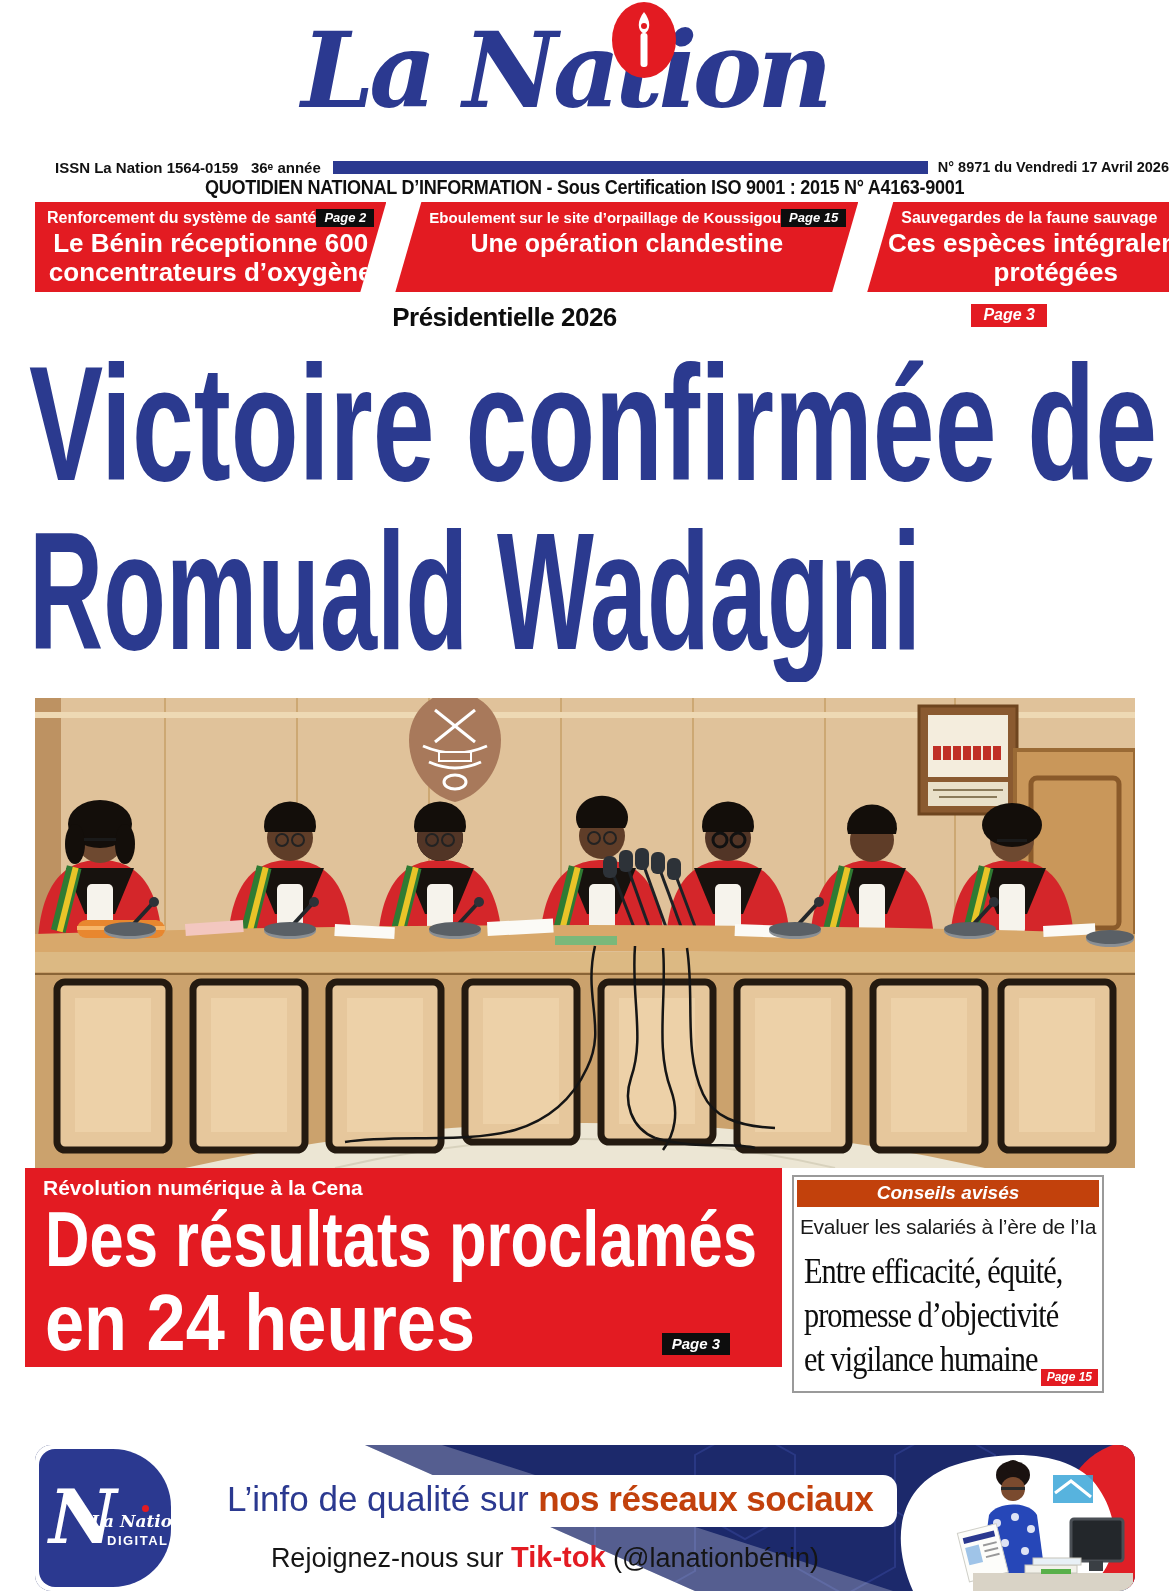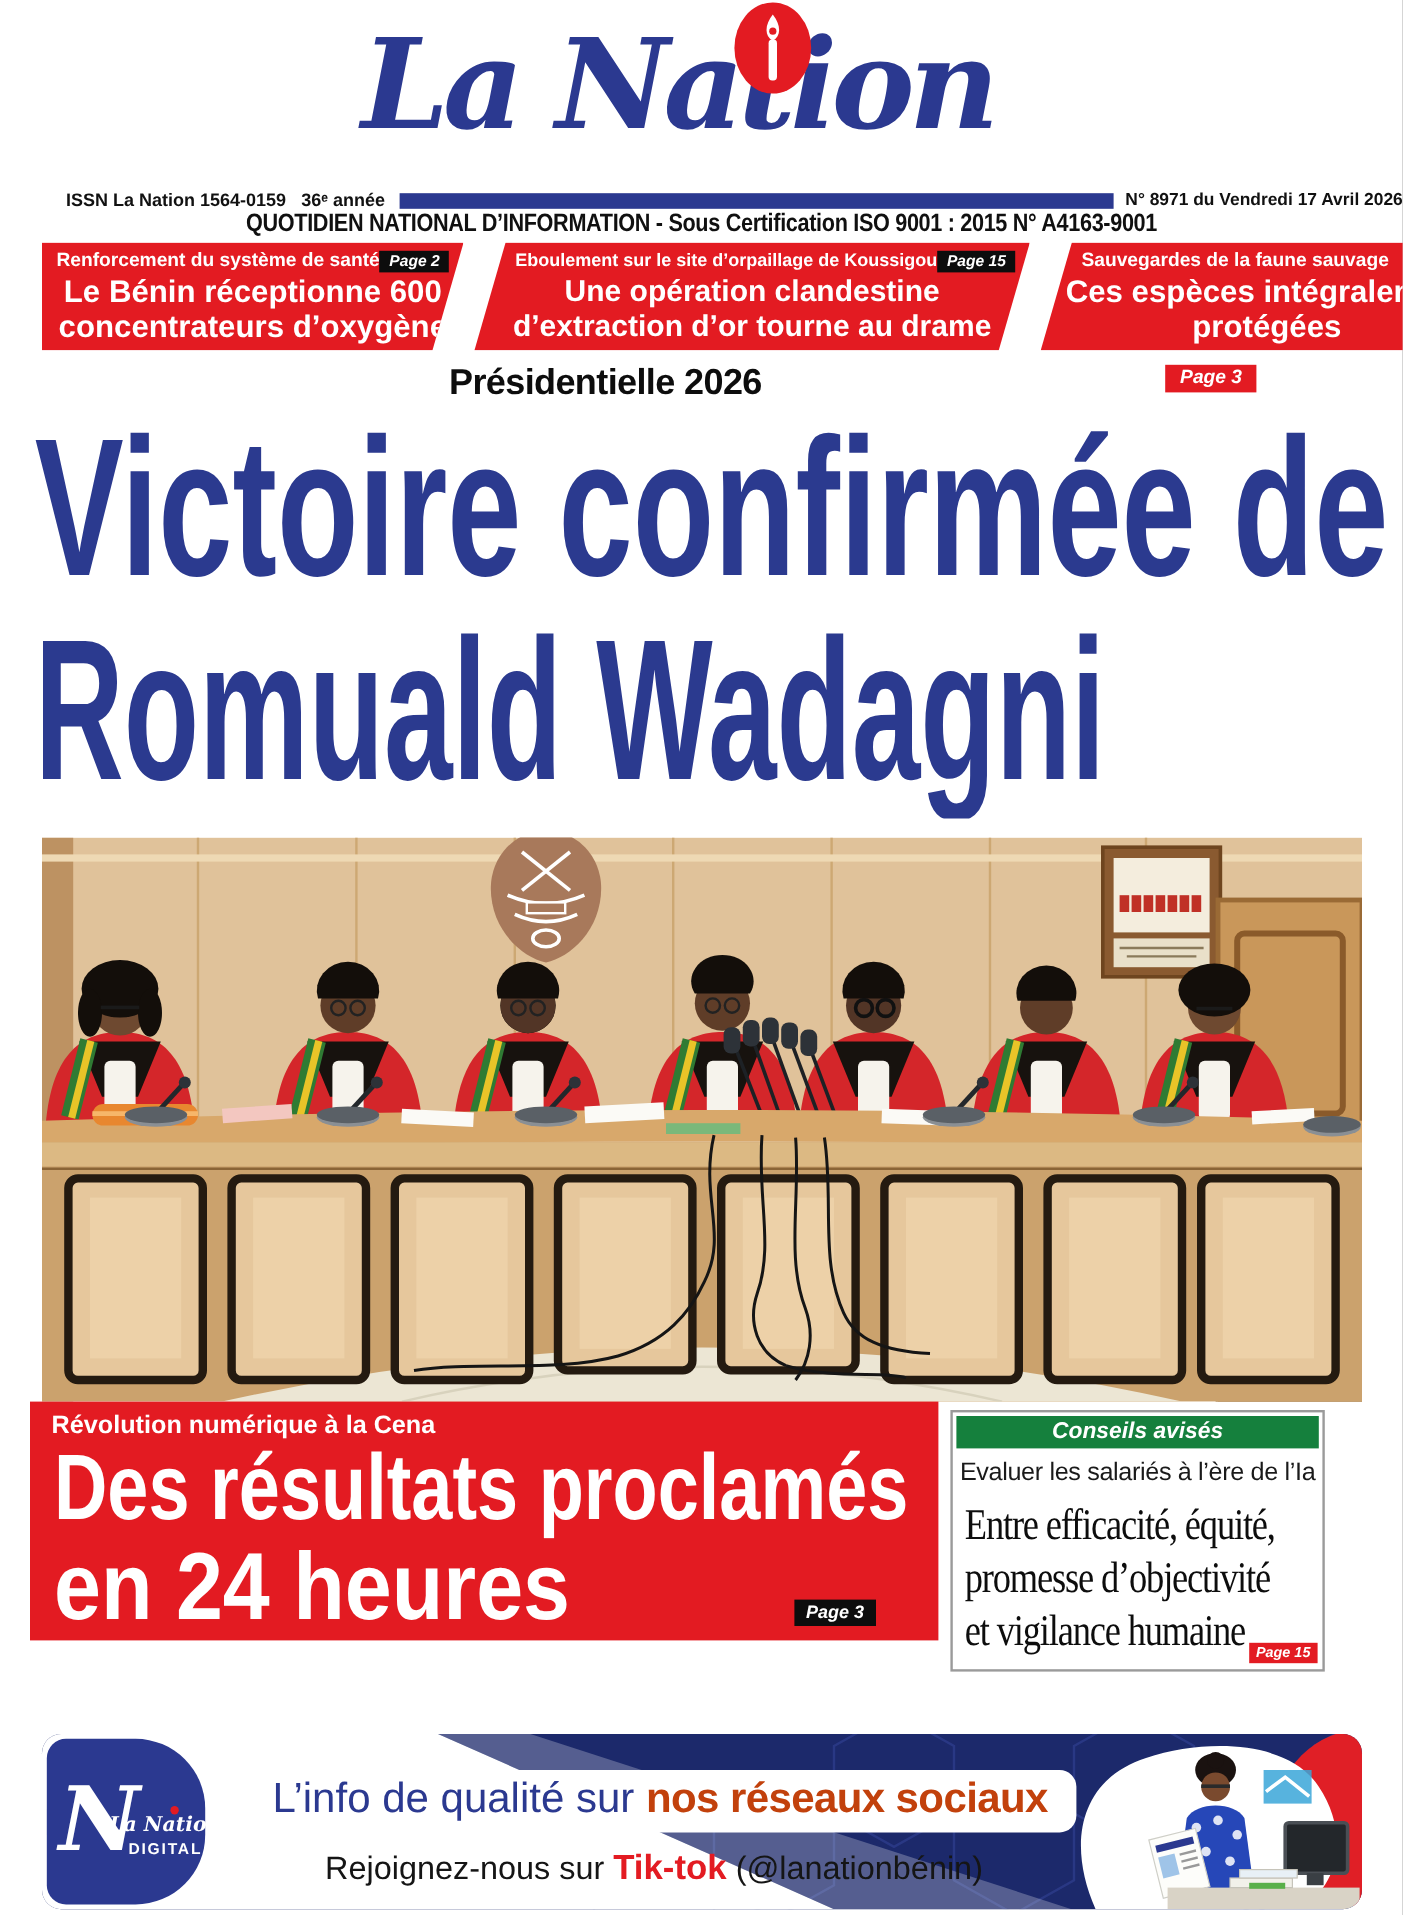--- a/index.html
+++ b/index.html
@@ -46,21 +46,21 @@
   .pbadge {
     background:#0d0d0d; color:#fff; font-style:italic; font-weight:bold;
     font-size:13px; padding:1px 8px 2px 8px; white-space:nowrap;
   }
   .tbox .thead { text-align:center; font-weight:bold; font-size:26px; line-height:29px; margin-top:2px; }
   .tbox-2 .thead { font-size:25px; }
   
   .lead-kicker-row { position:relative; height:42px; margin-top:6px; }
   .lead-kicker {
     position:absolute; left:0; right:160px; text-align:center; top:4px;
-    font-size:30px; font-weight:bold; color:#0d0d0d; letter-spacing:-0.5px;
+    font-size:26px; font-weight:bold; color:#0d0d0d; letter-spacing:-0.5px;
   }
   .lead-page-badge {
     position:absolute; right:122px; top:6px; background:#e31b22; color:#fff;
     font-style:italic; font-weight:bold; font-size:16px; padding:2px 12px 3px 12px;
   }
   .headline-svg { display:block; margin-left:25px; }
   .hl2 { margin-top:-6px; }
   
   .photo { display:block; margin:16px 35px 0 35px; }
   
@@ -70,21 +70,21 @@
     background:#e31b22; color:#fff; padding:8px 0 0 18px;
   }
   .red-box .kicker { font-size:21px; font-weight:bold; }
   .red-box svg { display:block; }
   .red-box .pbadge { position:absolute; right:52px; bottom:12px; font-size:15px; padding:2px 10px 3px 10px; }
   .col-box {
     position:absolute; left:767px; top:7px; width:312px; height:218px;
     background:#fff; border:2px solid #9a9a9a;
   }
   .col-box .col-head {
-    background:#15803d; color:#fff; text-align:center; font-style:italic;
+    background:#c2410c; color:#fff; text-align:center; font-style:italic;
     font-weight:bold; font-size:19px; padding:2px 0 3px 0; margin:3px 3px 0 3px;
   }
   .col-box .col-kicker { text-align:center; font-size:21px; color:#1a1a1a; margin-top:8px; letter-spacing:-0.3px; }
   .col-lines { position:relative; margin:6px 8px 0 10px; }
   .col-line {
     display:block; font-family:"Liberation Serif", serif; font-size:31px;
     line-height:44px; color:#0d0d0d; letter-spacing:-1px;
     transform:scale(0.98,1.18); transform-origin:left top; white-space:nowrap;
   }
   .col-box .rbadge {
@@ -172,21 +172,20 @@
         <div>concentrateurs d’oxygène</div>
       </div>
     </div>
     <div class="tbox tbox-2">
       <div class="krow">
         <span class="kicker" style="font-size:15px">Eboulement sur le site d’orpaillage de Koussigou</span>
         <span class="pbadge">Page 15</span>
       </div>
       <div class="thead">
         <div>Une opération clandestine</div>
-        <div>d’extraction d’or tourne au drame</div>
       </div>
     </div>
     <div class="tbox tbox-3">
       <div class="krow">
         <span class="kicker">Sauvegardes de la faune sauvage</span>
 
       </div>
       <div class="thead">
         <div>Ces espèces intégralement</div>
         <div>protégées</div>

